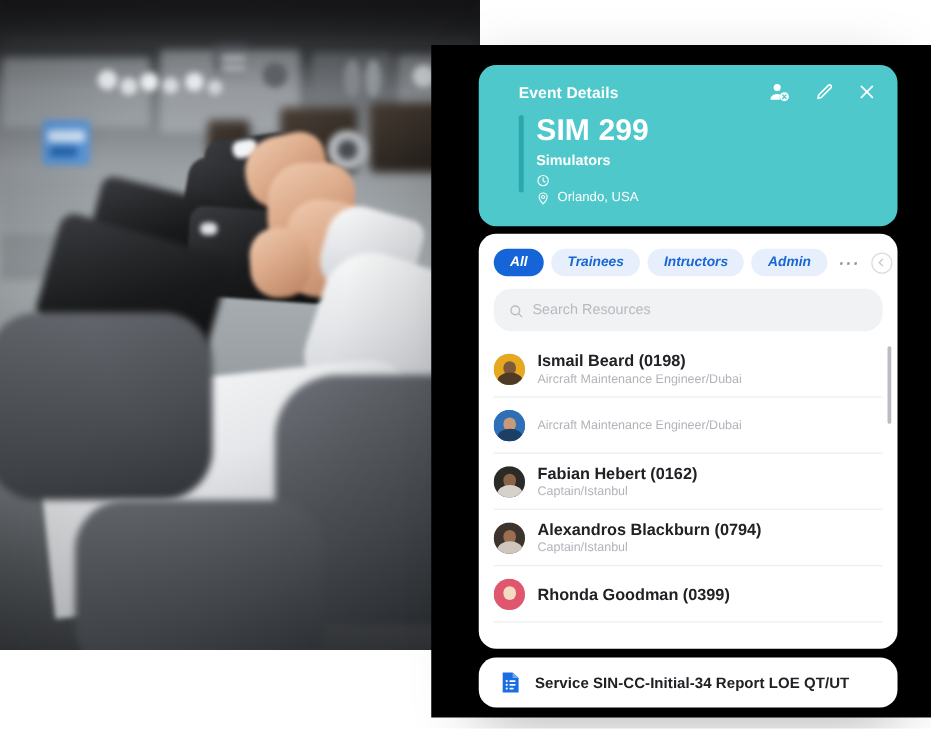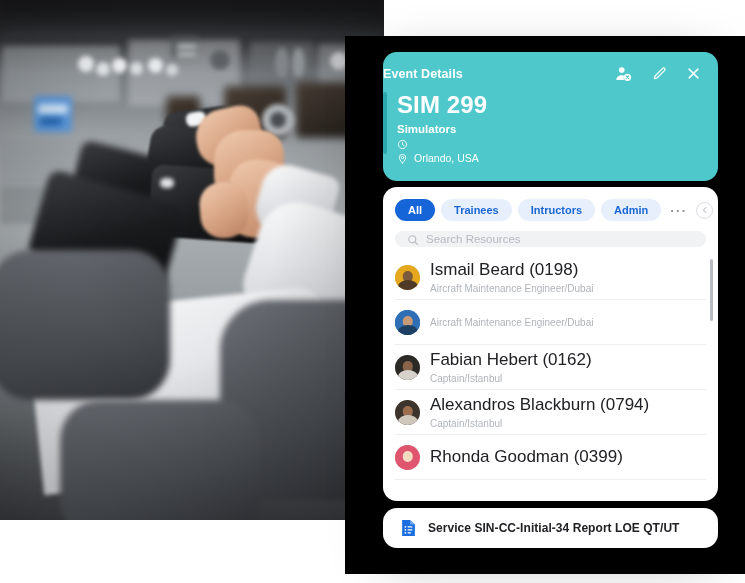--- a/index.html
+++ b/index.html
@@ -113,21 +113,21 @@
     top: 52px;
     width: 335px;
     border-radius: 14px;
     filter: drop-shadow(0 10px 26px rgba(0,0,0,.35));
   }
 
   
   .card-header {
     background: #4fc8cb;
     border-radius: 14px 14px 14px 14px;
-    padding: 13px 16px 14px 0;
+    padding: 13px 16px 14px 32px;
     color: #ffffff;
     position: relative;
   }
   .header-top {
     display: flex;
     align-items: center;
     justify-content: space-between;
     margin-bottom: 9px;
   }
   .header-title {
@@ -186,20 +186,21 @@
     border-radius: 14px;
     padding: 12px 0 0 0;
     overflow: hidden;
   }
 
   .tabs-row {
     display: flex;
     align-items: center;
     padding: 0 12px 0 12px;
     gap: 6px;
+    font-style: italic;
   }
   .tab {
     font-size: 11px;
     font-weight: bold;
     padding: 5px 13px;
     border-radius: 12px;
     background: #e7effd;
     color: #1967d2;
     white-space: nowrap;
     cursor: pointer;
@@ -234,21 +235,21 @@
   .pg-btn svg { display: block; }
 
   
   .search-wrap { padding: 10px 12px 8px 12px; }
   .search-box {
     display: flex;
     align-items: center;
     gap: 8px;
     background: #f1f2f4;
     border-radius: 14px;
-    height: 16px;
+    height: 34px;
     padding: 4px 12px;
   }
   .search-input {
     border: none;
     outline: none;
     background: transparent;
     font-family: "Liberation Sans", sans-serif;
     font-size: 11.5px;
     color: #3c4043;
     width: 100%;
@@ -290,22 +291,22 @@
   .avatar .av-body {
     position: absolute;
     left: 50%; bottom: -14%;
     width: 80%; height: 52%;
     transform: translateX(-50%);
     border-radius: 50% 50% 0 0;
   }
   .avatar.ring { box-shadow: inset 0 0 0 1.6px #2f7fe0; }
   .res-text { min-width: 0; }
   .res-name {
-    font-size: 17px;
-    font-weight: normal;
+    font-size: 13px;
+    font-weight: bold;
     color: #202124;
     line-height: 1.35;
     white-space: nowrap;
   }
   .res-role {
     font-size: 10px;
     color: #b0b4b9;
     line-height: 1.35;
     white-space: nowrap;
   }

